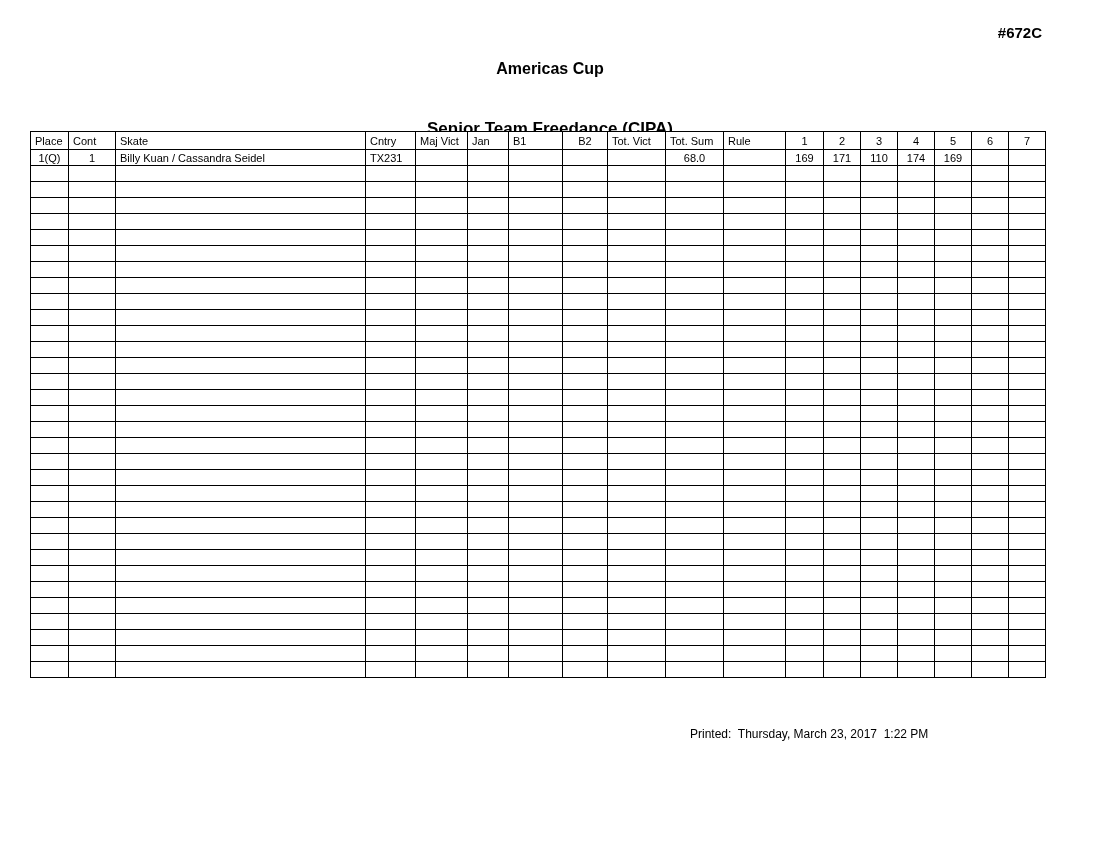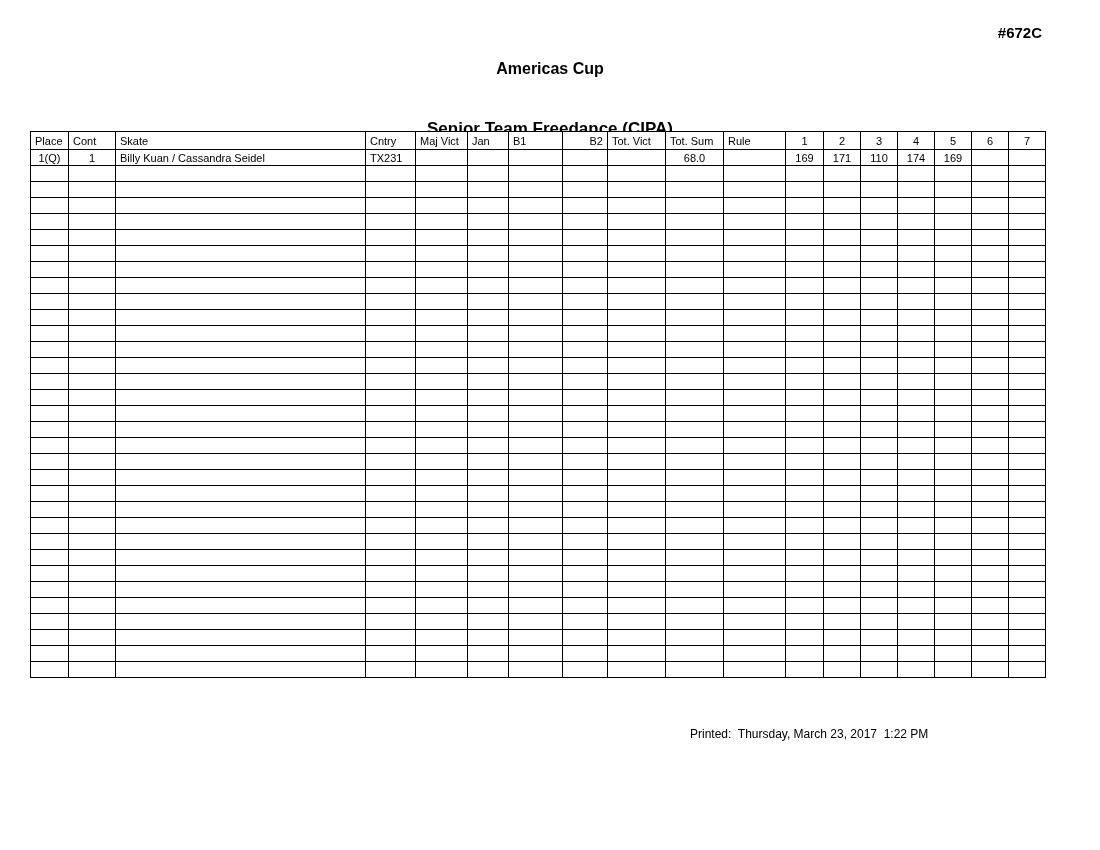--- a/index.html
+++ b/index.html
@@ -96,21 +96,21 @@
       </colgroup>
       <thead>
         <tr>
           <th style="text-align: left;">Place</th>
           <th style="text-align: left;">Cont</th>
           <th style="text-align: left;">Skate</th>
           <th style="text-align: left;">Cntry</th>
           <th style="text-align: left;">Maj Vict</th>
           <th style="text-align: left;">Jan</th>
           <th style="text-align: left;">B1</th>
-          <th style="text-align: right;">B2</th>
+          <th style="text-align: center;">B2</th>
           <th style="text-align: left;">Tot. Vict</th>
           <th style="text-align: left;">Tot. Sum</th>
           <th style="text-align: left;">Rule</th>
           <th style="text-align: center;">1</th>
           <th style="text-align: center;">2</th>
           <th style="text-align: center;">3</th>
           <th style="text-align: center;">4</th>
           <th style="text-align: center;">5</th>
           <th style="text-align: center;">6</th>
           <th style="text-align: center;">7</th>

